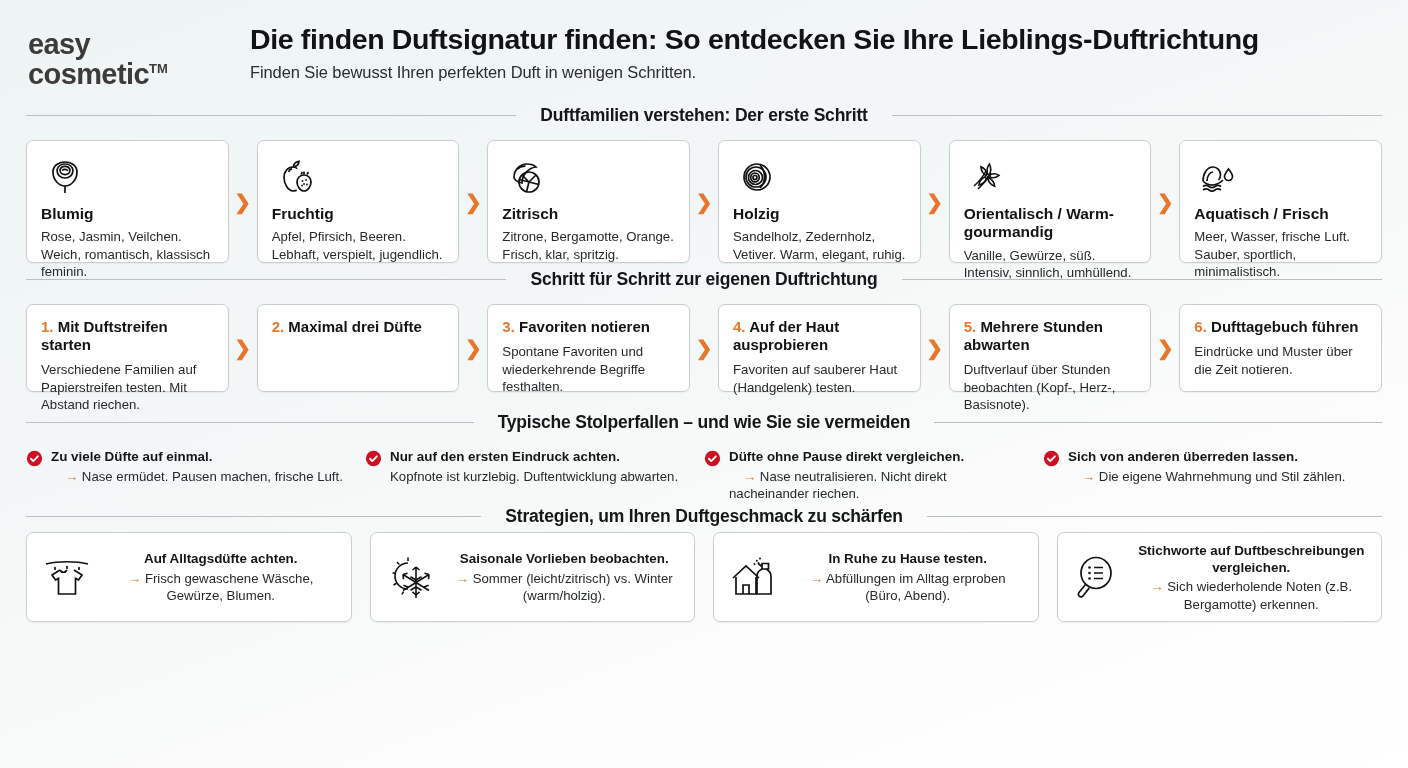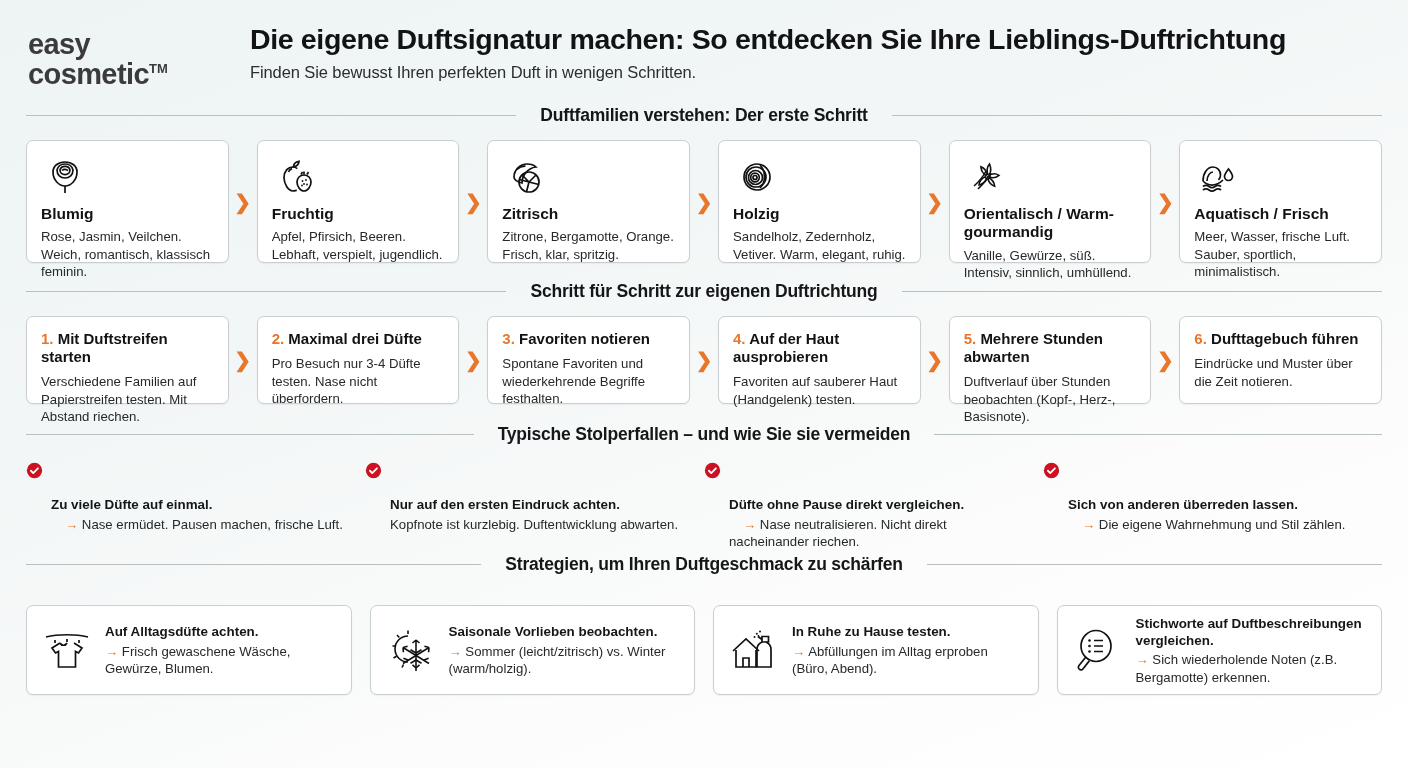--- a/index.html
+++ b/index.html
@@ -48,28 +48,28 @@
   .row-steps { margin-top: 14px; height: 88px; }
   .row-steps .card { flex: 1 1 0; min-width: 0; justify-content: flex-start; padding-top: 13px; }
   .step-title { font-size: 15px; font-weight: bold; color: #111315; line-height: 1.2; margin-bottom: 7px; }
   .step-num { color: #e8772b; }
   .step-desc { font-size: 13.2px; line-height: 1.32; color: #26292b; }
 
   
   .row-pitfalls { display: flex; padding: 0 6px; margin-top: 15px; gap: 0; }
   .pit { flex: 1 1 0; min-width: 0; padding-right: 22px; display: flex; gap: 8px; align-items: flex-start; }
   .pit-badge { flex: 0 0 17px; margin-top: 2px; }
-  .pit-body { min-width: 0; margin-top: 36px; }
+  .pit-body { min-width: 0; }
   .pit-title { font-size: 13.4px; font-weight: bold; color: #141618; line-height: 1.3; }
   .pit-fix { font-size: 13.2px; color: #26292b; line-height: 1.32; margin-top: 2px; padding-left: 0; }
   .arrow { color: #e8772b; font-weight: bold; }
   .pit-fix .a-in { margin-left: 14px; }
 
   
-  .row-strategy { display: flex; padding: 0 6px; margin-top: 30px; gap: 18px; height: 90px; }
+  .row-strategy { display: flex; padding: 0 6px; margin-top: 5px; gap: 18px; height: 90px; text-align: center; }
   .strat { flex: 1 1 0; min-width: 0; background: #fff; border: 1px solid #c9cfd1; border-radius: 7px;
            display: flex; align-items: center; gap: 12px; padding: 10px 14px;
            box-shadow: 0 1px 1.5px rgba(0,0,0,0.05); }
   .strat-icon { flex: 0 0 52px; display: flex; align-items: center; justify-content: center; }
   .strat-body { min-width: 0; }
   .strat-title { font-size: 13.4px; font-weight: bold; color: #141618; line-height: 1.3; }
   .strat-fix { font-size: 13.2px; color: #26292b; line-height: 1.32; margin-top: 2px; }
 
   svg { display: block; }
 </style>
@@ -77,21 +77,21 @@
 <body>
 
 <div class="page">
 
   <div class="header">
     <div class="logo">
       <div class="logo-line">easy</div>
       <div class="logo-line"><span>cosmetic</span><span class="tm">TM</span></div>
     </div>
     <div class="title-wrap">
-      <div class="main-title">Die eigene Duftsignatur machen: So entdecken Sie Ihre Lieblings-Duftrichtung</div>
+      <div class="main-title">Die finden Duftsignatur finden: So entdecken Sie Ihre Lieblings-Duftrichtung</div>
       <div class="sub-title">Finden Sie bewusst Ihren perfekten Duft in wenigen Schritten.</div>
     </div>
   </div>
 
   <div class="sec-head" style="margin-top:16px;">
     <div class="rule"></div>
     <div class="sec-title">Duftfamilien verstehen: Der erste Schritt</div>
     <div class="rule"></div>
   </div>
 
@@ -195,36 +195,35 @@
           <path d="M34.5 16c2.5 3.2 4 5.2 4 7.3 0 2.5-1.8 4.2-4 4.2s-4-1.7-4-4.2c0-2.1 1.5-4.1 4-7.3z"></path>
           <path d="M9 33.5c2-1.6 4-1.6 6 0s4 1.6 6 0 4-1.6 6 0"></path>
           <path d="M9 37c2-1.6 4-1.6 6 0s4 1.6 6 0 4-1.6 6 0"></path>
         </svg>
       </div>
       <div class="fam-title">Aquatisch / Frisch</div>
       <div class="fam-desc">Meer, Wasser, frische Luft. Sauber, sportlich, minimalistisch.</div>
     </div>
   </div>
 
-  <div class="sec-head" style="margin-top:18px;">
+  <div class="sec-head" style="margin-top:6px;">
     <div class="rule"></div>
     <div class="sec-title">Schritt für Schritt zur eigenen Duftrichtung</div>
     <div class="rule"></div>
   </div>
 
   <div class="row row-steps">
     <div class="card">
       <div class="step-title"><span class="step-num">1.</span> <span>Mit Duftstreifen starten</span></div>
       <div class="step-desc">Verschiedene Familien auf Papierstreifen testen. Mit Abstand riechen.</div>
     </div>
     <div class="chev">❯</div>
 
     <div class="card">
       <div class="step-title"><span class="step-num">2.</span> <span>Maximal drei Düfte</span></div>
-      <div class="step-desc">Pro Besuch nur 3-4 Düfte testen. Nase nicht überfordern.</div>
     </div>
     <div class="chev">❯</div>
 
     <div class="card">
       <div class="step-title"><span class="step-num">3.</span> <span>Favoriten notieren</span></div>
       <div class="step-desc">Spontane Favoriten und wiederkehrende Begriffe festhalten.</div>
     </div>
     <div class="chev">❯</div>
 
     <div class="card">

